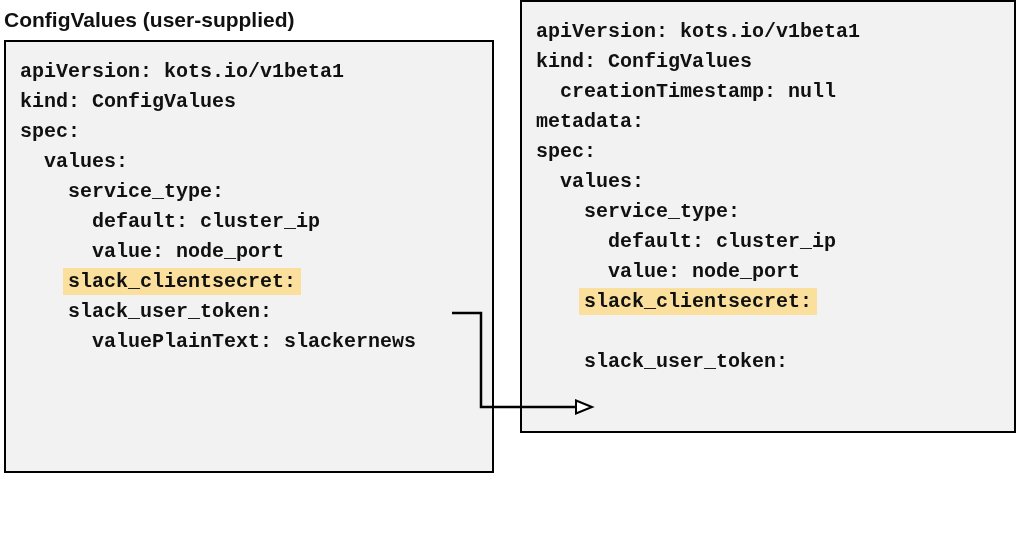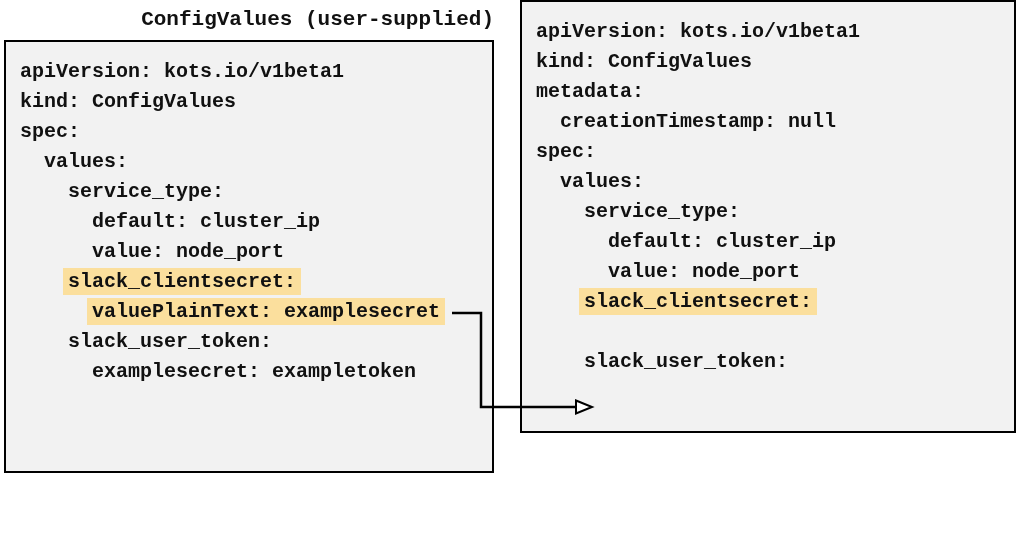--- a/index.html
+++ b/index.html
@@ -12,23 +12,23 @@
   .canvas{
     position:relative;
     width:1019px;height:559px;
     overflow:hidden;
     font-family:"Liberation Mono","DejaVu Sans Mono",monospace;
     color:var(--text);
   }
   .panel{position:absolute;top:0;}
   .panel-title{
     margin:0;height:40px;line-height:40px;
-    text-align:right;
+    text-align:left;
     font-size:21px;font-weight:bold;
-    font-family:Liberation Mono, monospace;
+    font-family:Liberation Sans, sans-serif;
     letter-spacing:0;
   }
   .panel-box{
     box-sizing:border-box;
     height:433px;
     background:var(--panel-bg);
     border:2px solid var(--border);
     padding:14px 14px 0 14px;
   }
   .code-line{
@@ -60,34 +60,33 @@
     <div class="panel-box">
       <div>
           <div class="code-line"><span></span><span class="">apiVersion: kots.io/v1beta1</span></div>
           <div class="code-line"><span></span><span class="">kind: ConfigValues</span></div>
           <div class="code-line"><span></span><span class="">spec:</span></div>
           <div class="code-line"><span>  </span><span class="">values:</span></div>
           <div class="code-line"><span>    </span><span class="">service_type:</span></div>
           <div class="code-line"><span>      </span><span class="">default: cluster_ip</span></div>
           <div class="code-line"><span>      </span><span class="">value: node_port</span></div>
           <div class="code-line"><span>    </span><span class="hl">slack_clientsecret:</span></div>
-          <div class="code-line"><span>      </span><span class="hl">valuePlainText: examplesecret</span></div>
           <div class="code-line"><span>    </span><span class="">slack_user_token:</span></div>
-          <div class="code-line"><span>      </span><span class="">examplesecret: exampletoken</span></div>
+          <div class="code-line"><span>      </span><span class="">valuePlainText: slackernews</span></div>
         </div>
     </div>
   </section>
 
   <section class="panel" style="left:520px;width:496px;">
     <div class="panel-box">
       <div>
           <div class="code-line"><span></span><span class="">apiVersion: kots.io/v1beta1</span></div>
           <div class="code-line"><span></span><span class="">kind: ConfigValues</span></div>
+          <div class="code-line"><span>  </span><span class="">creationTimestamp: null</span></div>
           <div class="code-line"><span></span><span class="">metadata:</span></div>
-          <div class="code-line"><span>  </span><span class="">creationTimestamp: null</span></div>
           <div class="code-line"><span></span><span class="">spec:</span></div>
           <div class="code-line"><span>  </span><span class="">values:</span></div>
           <div class="code-line"><span>    </span><span class="">service_type:</span></div>
           <div class="code-line"><span>      </span><span class="">default: cluster_ip</span></div>
           <div class="code-line"><span>      </span><span class="">value: node_port</span></div>
           <div class="code-line"><span>    </span><span class="hl">slack_clientsecret:</span></div>
           <div class="code-line"><span>      </span></div>
           <div class="code-line"><span>    </span><span class="">slack_user_token:</span></div>
           <div class="code-line"><span>      </span></div>
         </div>

